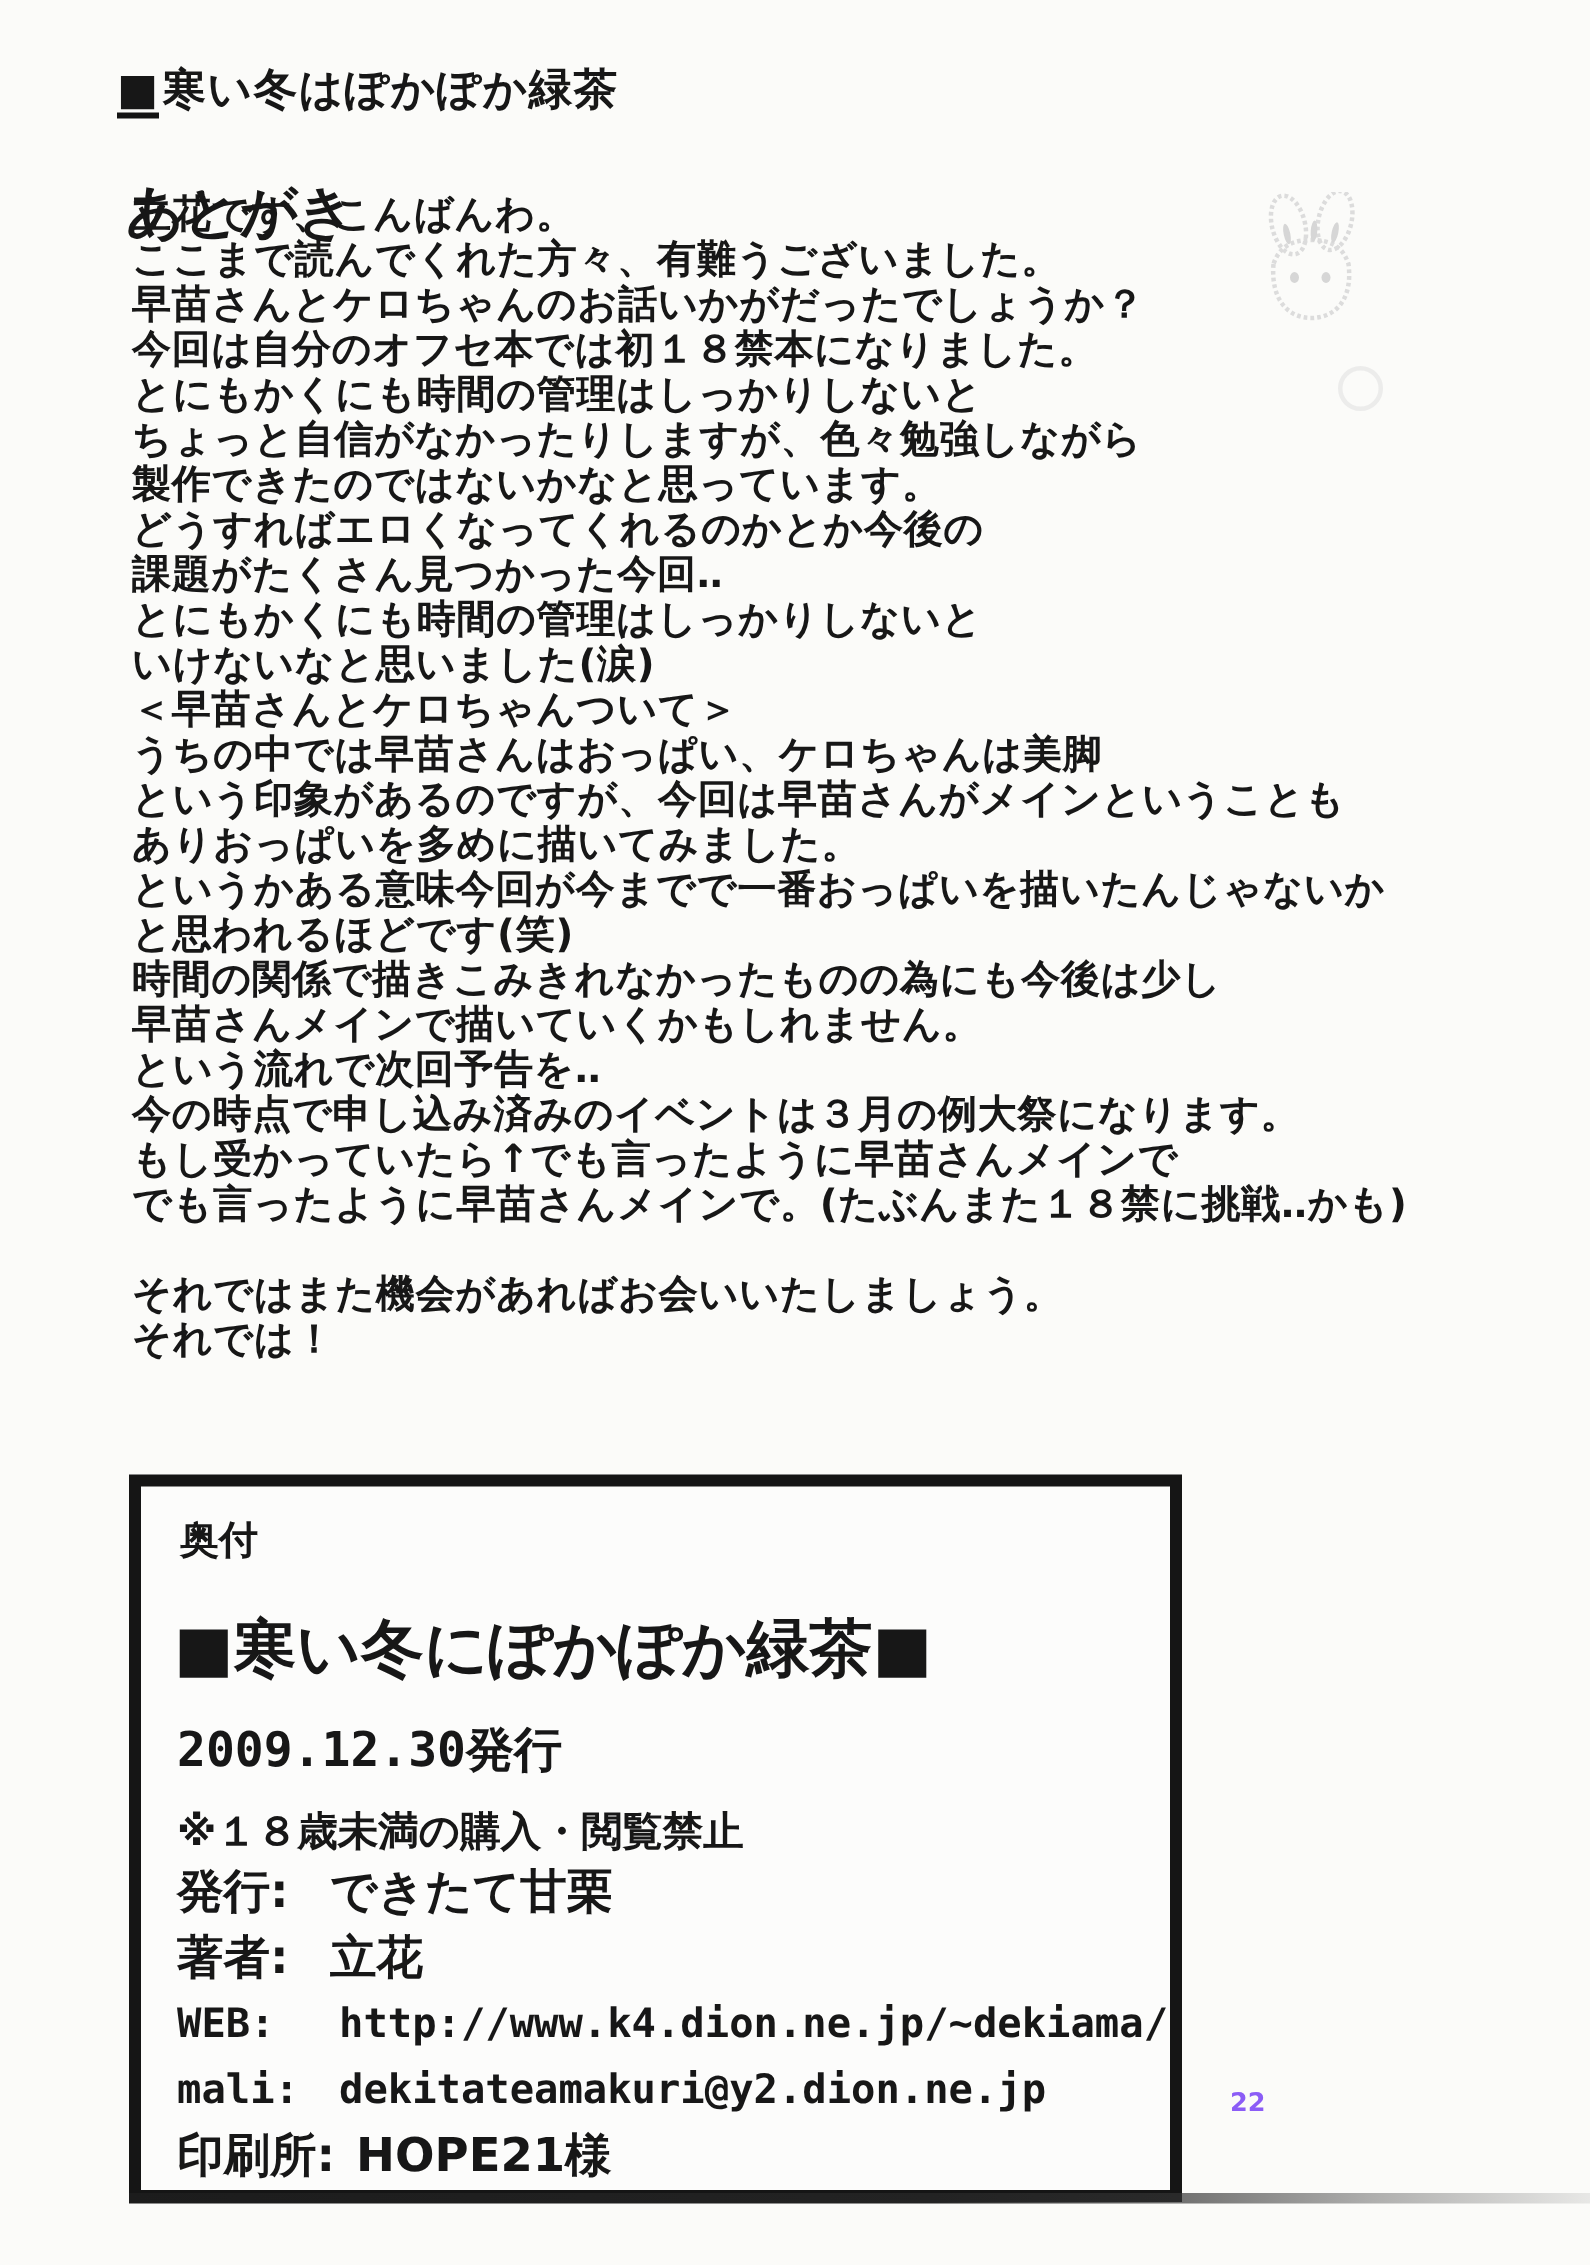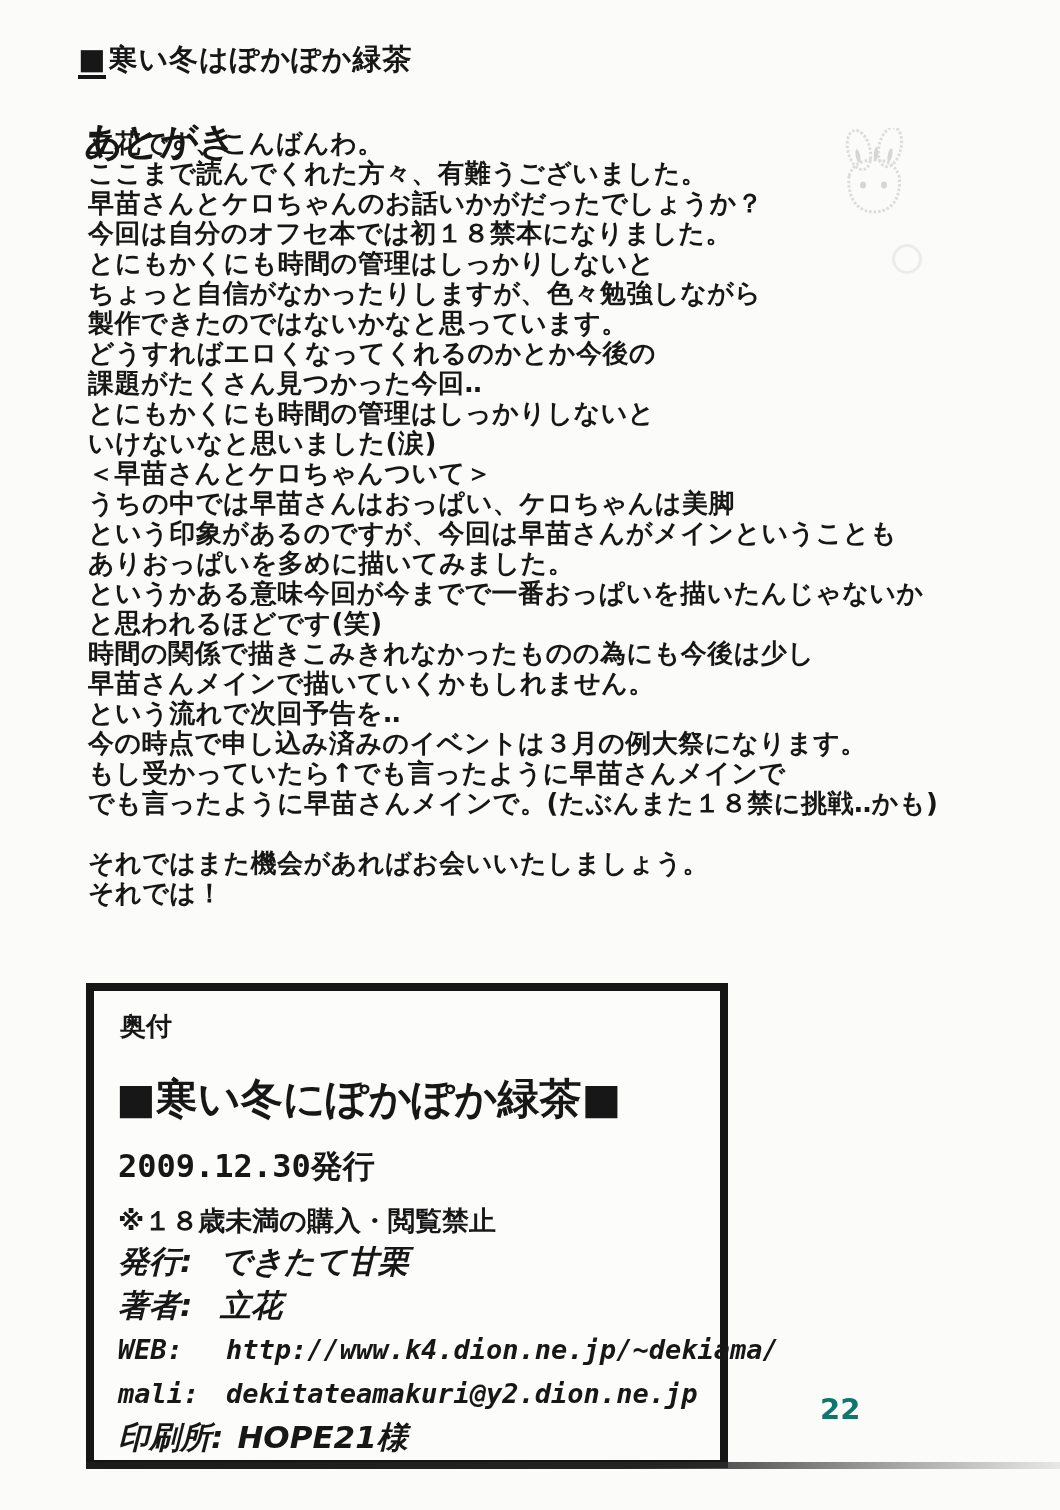--- a/index.html
+++ b/index.html
@@ -23,21 +23,21 @@
     font-size:38px;font-weight:800;letter-spacing:-1px;white-space:nowrap;margin-top:32px;
   }
   
   .afterword-text{
     position:absolute;left:88px;top:128px;width:900px;
     font-size:26px;line-height:30px;font-weight:700;letter-spacing:0.5px;
   }
   .bodyline{min-height:30px;white-space:nowrap;}
   
   .colophon-box{
-    position:absolute;left:86px;top:983px;width:642px;height:485px;
+    position:absolute;left:86px;top:983px;width:702px;height:485px;
     border:8px solid #151515;box-sizing:border-box;background:#fcfcfb;
   }
   .colophon-label{
     position:absolute;left:26px;top:18px;
     font-size:26px;font-weight:700;
   }
   .colophon-title{
     position:absolute;left:22px;top:80px;
     font-size:42px;font-weight:800;letter-spacing:0px;white-space:nowrap;
   }
@@ -48,32 +48,32 @@
   }
   .colophon-notice{
     position:absolute;left:24px;top:212px;
     font-size:27px;font-weight:700;white-space:nowrap;
   }
   .colophon-rows{
     position:absolute;left:24px;top:254px;right:10px;
   }
   .colophon-row{
     display:flex;align-items:flex-end;margin-bottom:11px;
-    font-size:31px;font-weight:700;line-height:33px;white-space:nowrap;font-style:italic;
+    font-size:31px;font-weight:700;line-height:33px;white-space:nowrap;
   }
   .colophon-row .row-label{min-width:88px;flex:none;margin-right:14px;}
   .colophon-row.mono{
     font-family:"DejaVu Sans Mono","Liberation Mono",monospace;
     font-size:27px;font-weight:700;
   }
   .colophon-row.mono .row-label{min-width:100px;margin-right:8px;}
   
   .page-number{
     position:absolute;left:820px;top:1392px;
-    font-size:29px;font-weight:600;color:#0f766e;
+    font-size:17px;font-weight:600;color:#8b5cf6;
   }
   
   .scan-bottom-line{
     position:absolute;left:86px;top:1462px;width:974px;height:7px;
     background:linear-gradient(to right,#1c1c1c 0%,#232323 55%,rgba(80,80,80,.45) 85%,rgba(120,120,120,.15) 100%);
   }
   .rabbit-stamp{position:absolute;left:835px;top:128px;width:80px;height:100px;opacity:.85;}
   .stamp-ring{
     position:absolute;left:892px;top:244px;width:24px;height:24px;
     border:3px solid #e6e6e6;border-radius:50%;opacity:.7;

